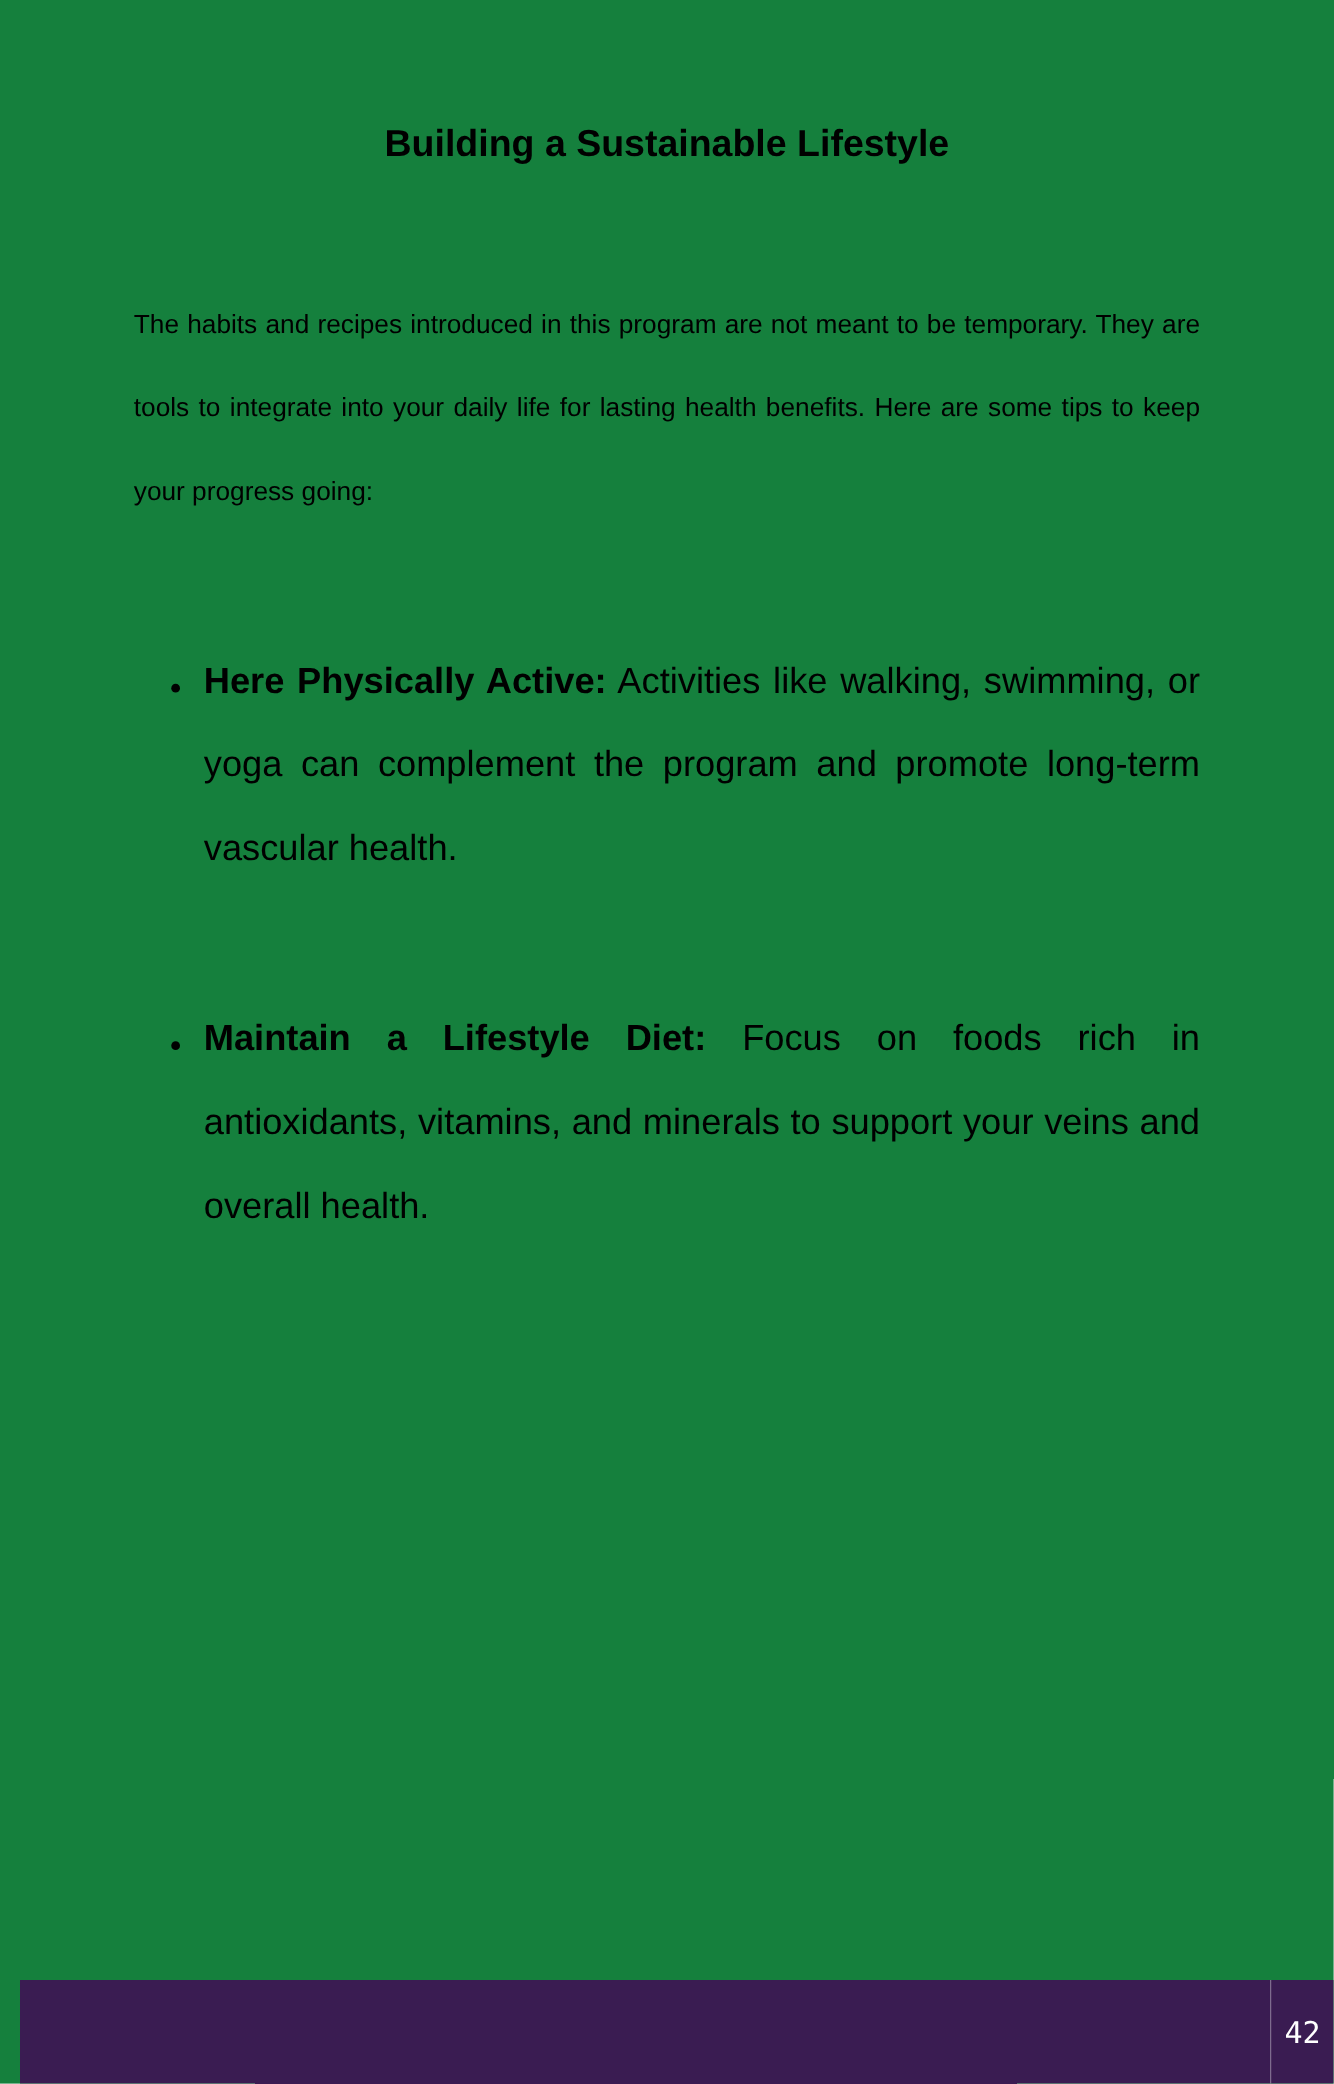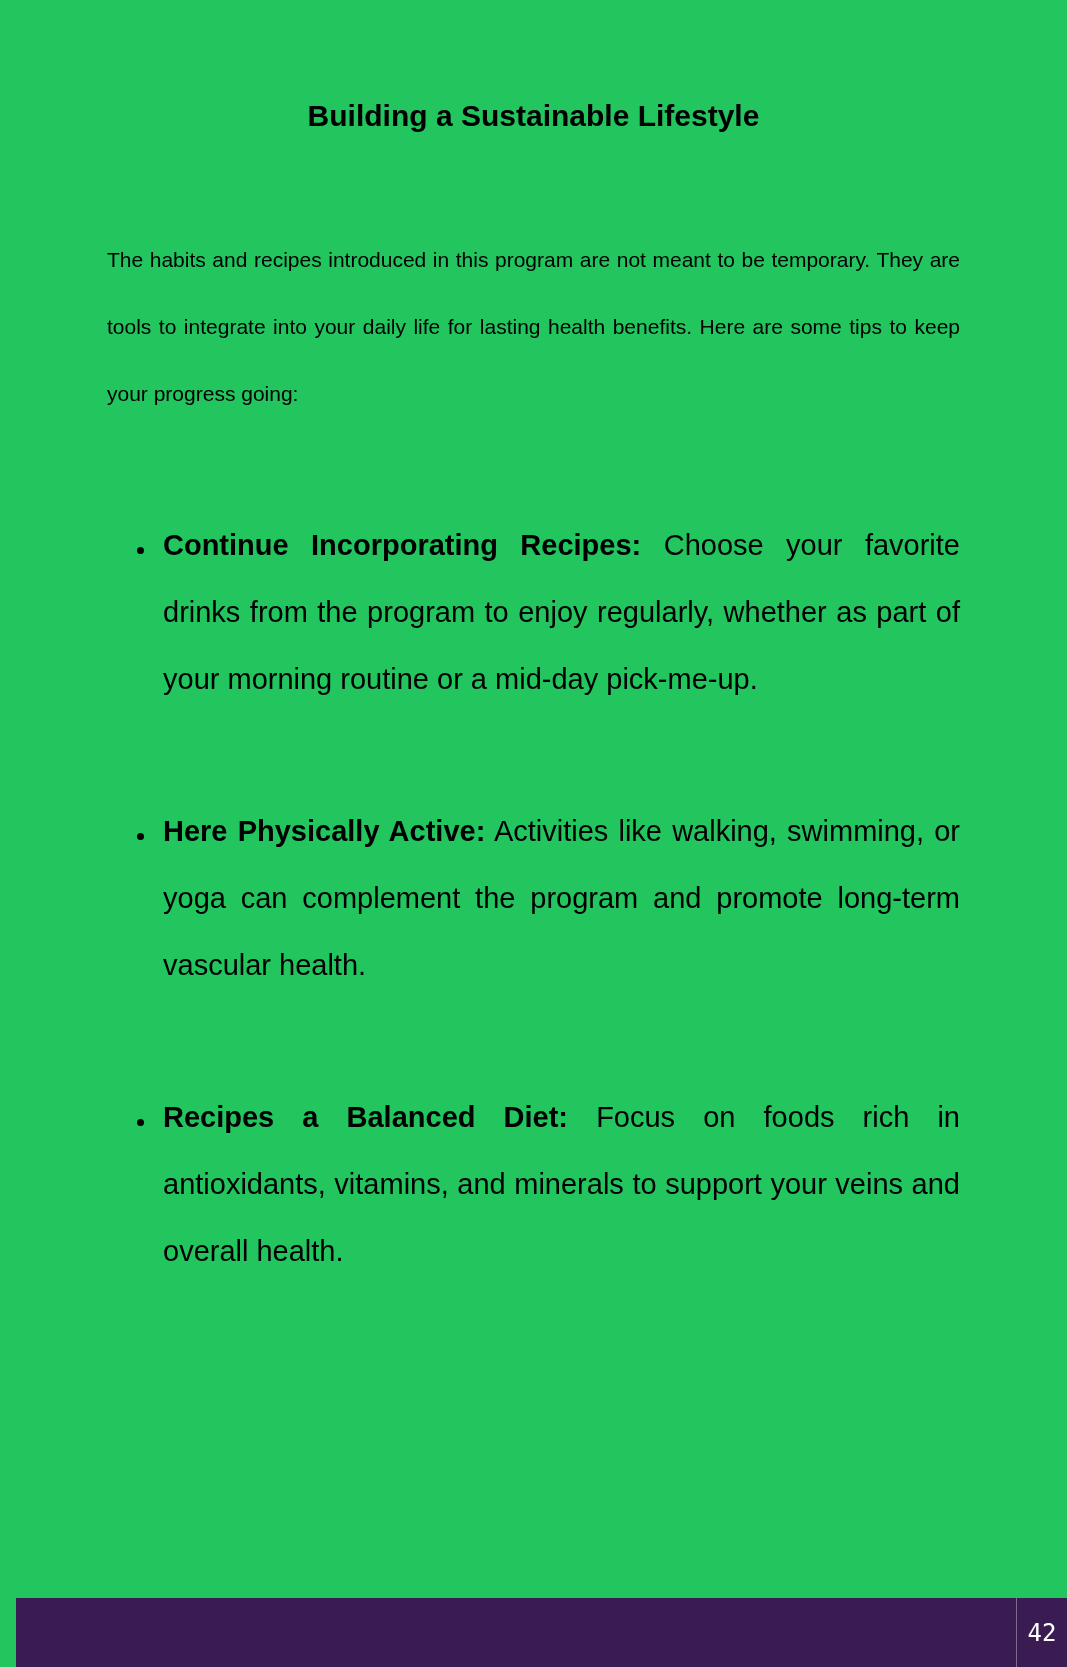--- a/index.html
+++ b/index.html
@@ -5,21 +5,21 @@
   html, body {
     margin: 0;
     padding: 0;
     background: #ffffff;
   }
   .page {
     position: relative;
     width: 1067px;
     height: 1667px;
     margin: 0 auto;
-    background: #22c55e;
+    background: #15803d;
     overflow: hidden;
     font-family: "Liberation Sans", sans-serif;
     color: #000000;
   }
   .content {
     padding: 0 107px;
   }
   .title {
     margin-top: 96px;
     font-size: 30px;
@@ -59,21 +59,21 @@
     background: #000000;
   }
   .bold-lead {
     font-weight: bold;
   }
   .footer-bar {
     position: absolute;
     left: 16px;
     right: 0;
     bottom: 0;
-    height: 69px;
+    height: 83px;
     background: #3A1C52;
   }
   .footer-divider {
     position: absolute;
     left: 1000px;
     top: 0;
     bottom: 0;
     width: 1px;
     background: rgba(255, 255, 255, 0.35);
   }
@@ -97,31 +97,26 @@
 <div class="page">
   <div class="content">
 
     <div class="title">Building a Sustainable Lifestyle</div>
 
     <p class="intro">The habits and recipes introduced in this program are not meant to be temporary. They are tools to integrate into your daily life for lasting health benefits. Here are some tips to keep your progress going:</p>
 
     <ul class="bullets">
       <li>
         <span class="dot"></span>
-        <span class="bold-lead">Continue Incorporating Recipes:</span>
-        <span>Choose your favorite drinks from the program to enjoy regularly, whether as part of your morning routine or a mid-day pick-me-up.</span>
-      </li>
-      <li>
-        <span class="dot"></span>
         <span class="bold-lead">Here Physically Active:</span>
         <span>Activities like walking, swimming, or yoga can complement the program and promote long-term vascular health.</span>
       </li>
       <li>
         <span class="dot"></span>
-        <span class="bold-lead">Recipes a Balanced Diet:</span>
+        <span class="bold-lead">Maintain a Lifestyle Diet:</span>
         <span>Focus on foods rich in antioxidants, vitamins, and minerals to support your veins and overall health.</span>
       </li>
     </ul>
 
   </div>
 
   <div class="footer-bar">
     <div class="footer-divider"></div>
     <div class="page-number">42</div>
   </div>

